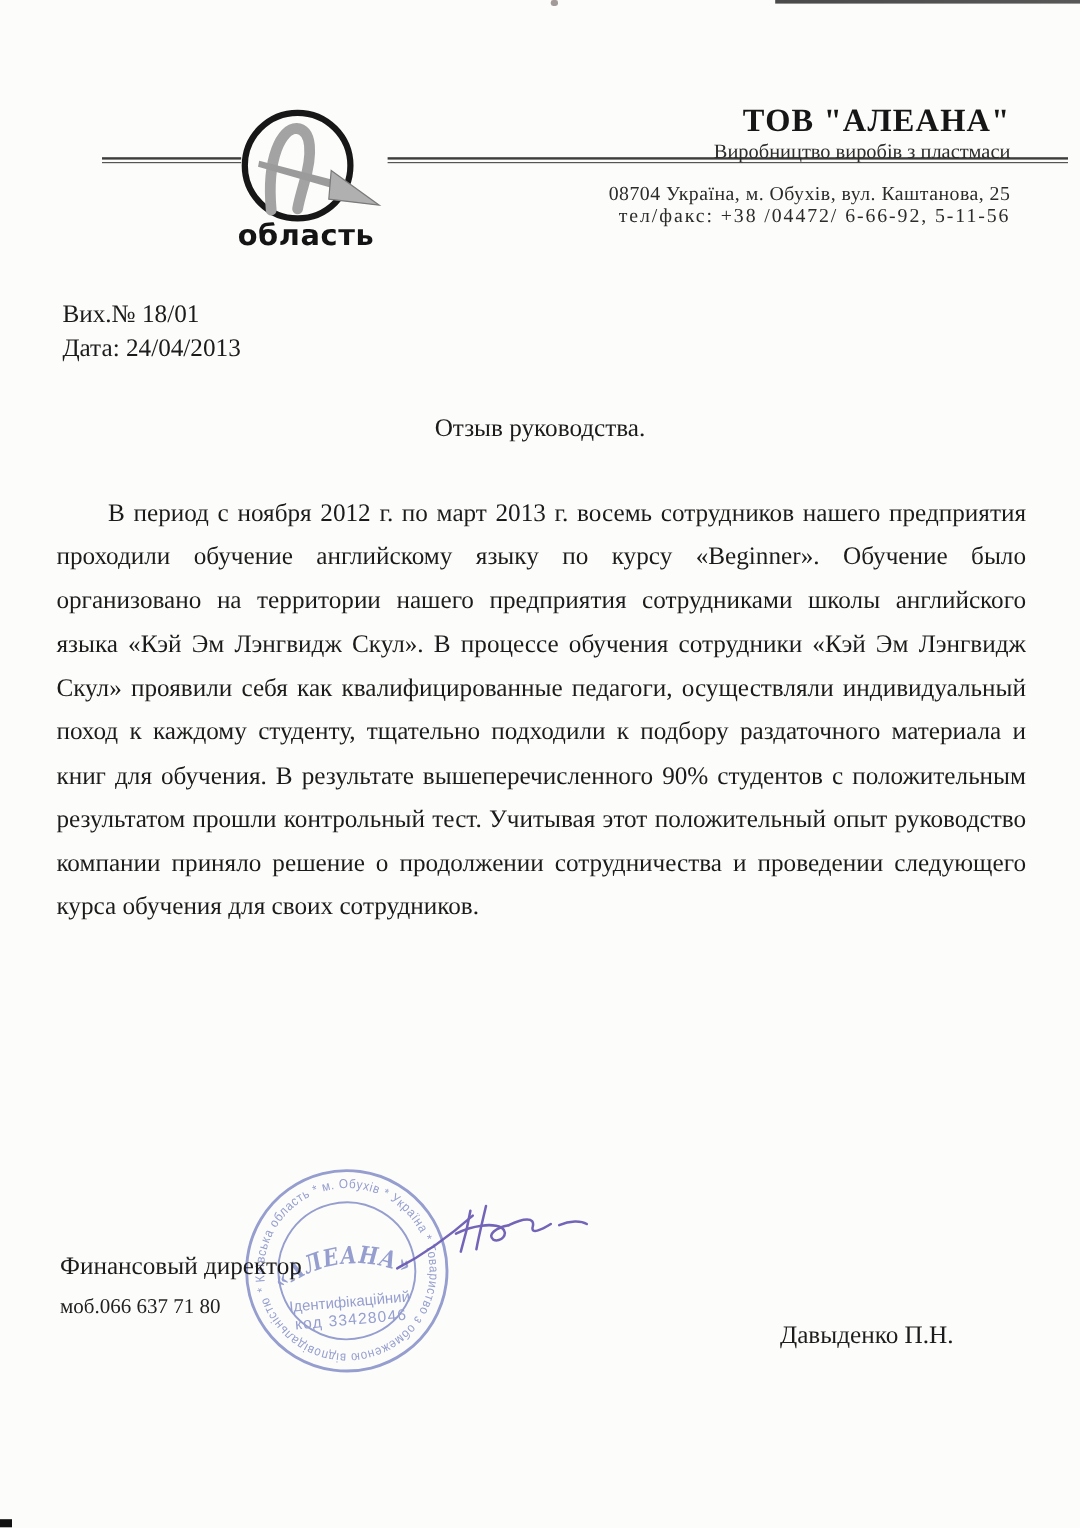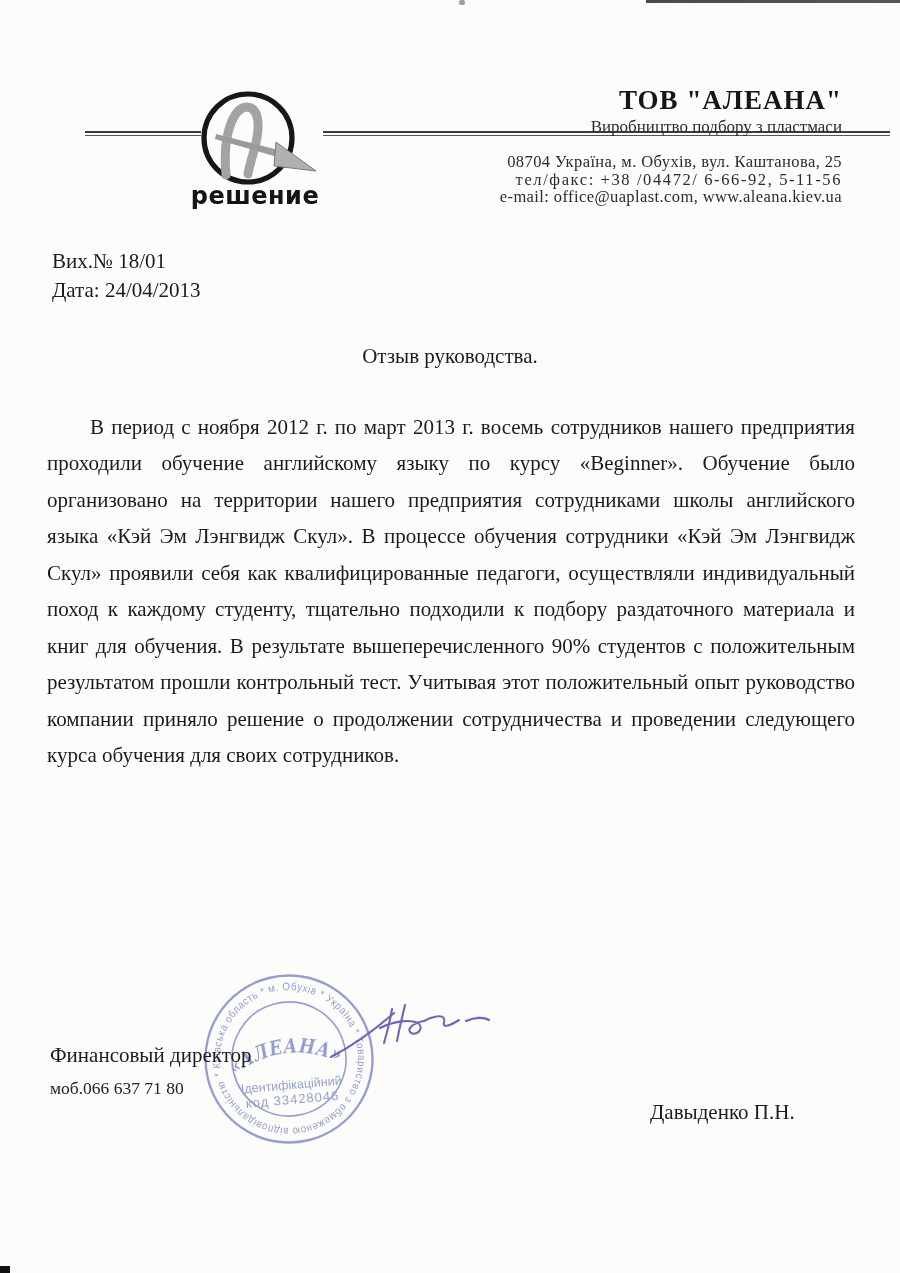--- a/index.html
+++ b/index.html
@@ -68,29 +68,28 @@
   <div class="gap"></div>
   <div class="thin"></div>
 </div>
 
 <svg class="abs" style="left:190px; top:83px;" width="134" height="125" viewBox="0 0 134 125">
   <circle cx="58" cy="55" r="44" fill="#fcfcfa" stroke="#171717" stroke-width="5.2"></circle>
   <path d="M 36,92 C 32,48 45,24 57,24 C 70,25 71,45 63,71 C 61,78 59,85 58,91" fill="none" stroke="#a3a3a3" stroke-width="9" stroke-linecap="round"></path>
   <polygon points="26,51 92,68 91,75 25,56" fill="#9b9b9b"></polygon>
   <polygon points="86,59 126,88 84,83" fill="#b0b0b0" stroke="#7a7a7a" stroke-width="1"></polygon>
 </svg>
-<div class="abs logo-wordmark">решение</div>
+<div class="abs logo-wordmark">область</div>
 
 <div class="abs company">
   <div class="company-name">ТОВ "АЛЕАНА"</div>
-  <div class="company-tagline">Виробництво подбору з пластмаси</div>
+  <div class="company-tagline">Виробництво виробів з пластмаси</div>
   <div class="company-details">
     <div class="d-line">08704 Україна, м. Обухів, вул. Каштанова, 25</div>
     <div class="d-line d-spaced">тел/факс: +38 /04472/ 6-66-92, 5-11-56</div>
-    <div class="d-line">e-mail: office@uaplast.com, www.aleana.kiev.ua</div>
   </div>
 </div>
 
 <div class="abs meta">
   <div>Вих.№ 18/01</div>
   <div>Дата: 24/04/2013</div>
 </div>
 
 <div class="abs letter-title">Отзыв руководства.</div>
 

